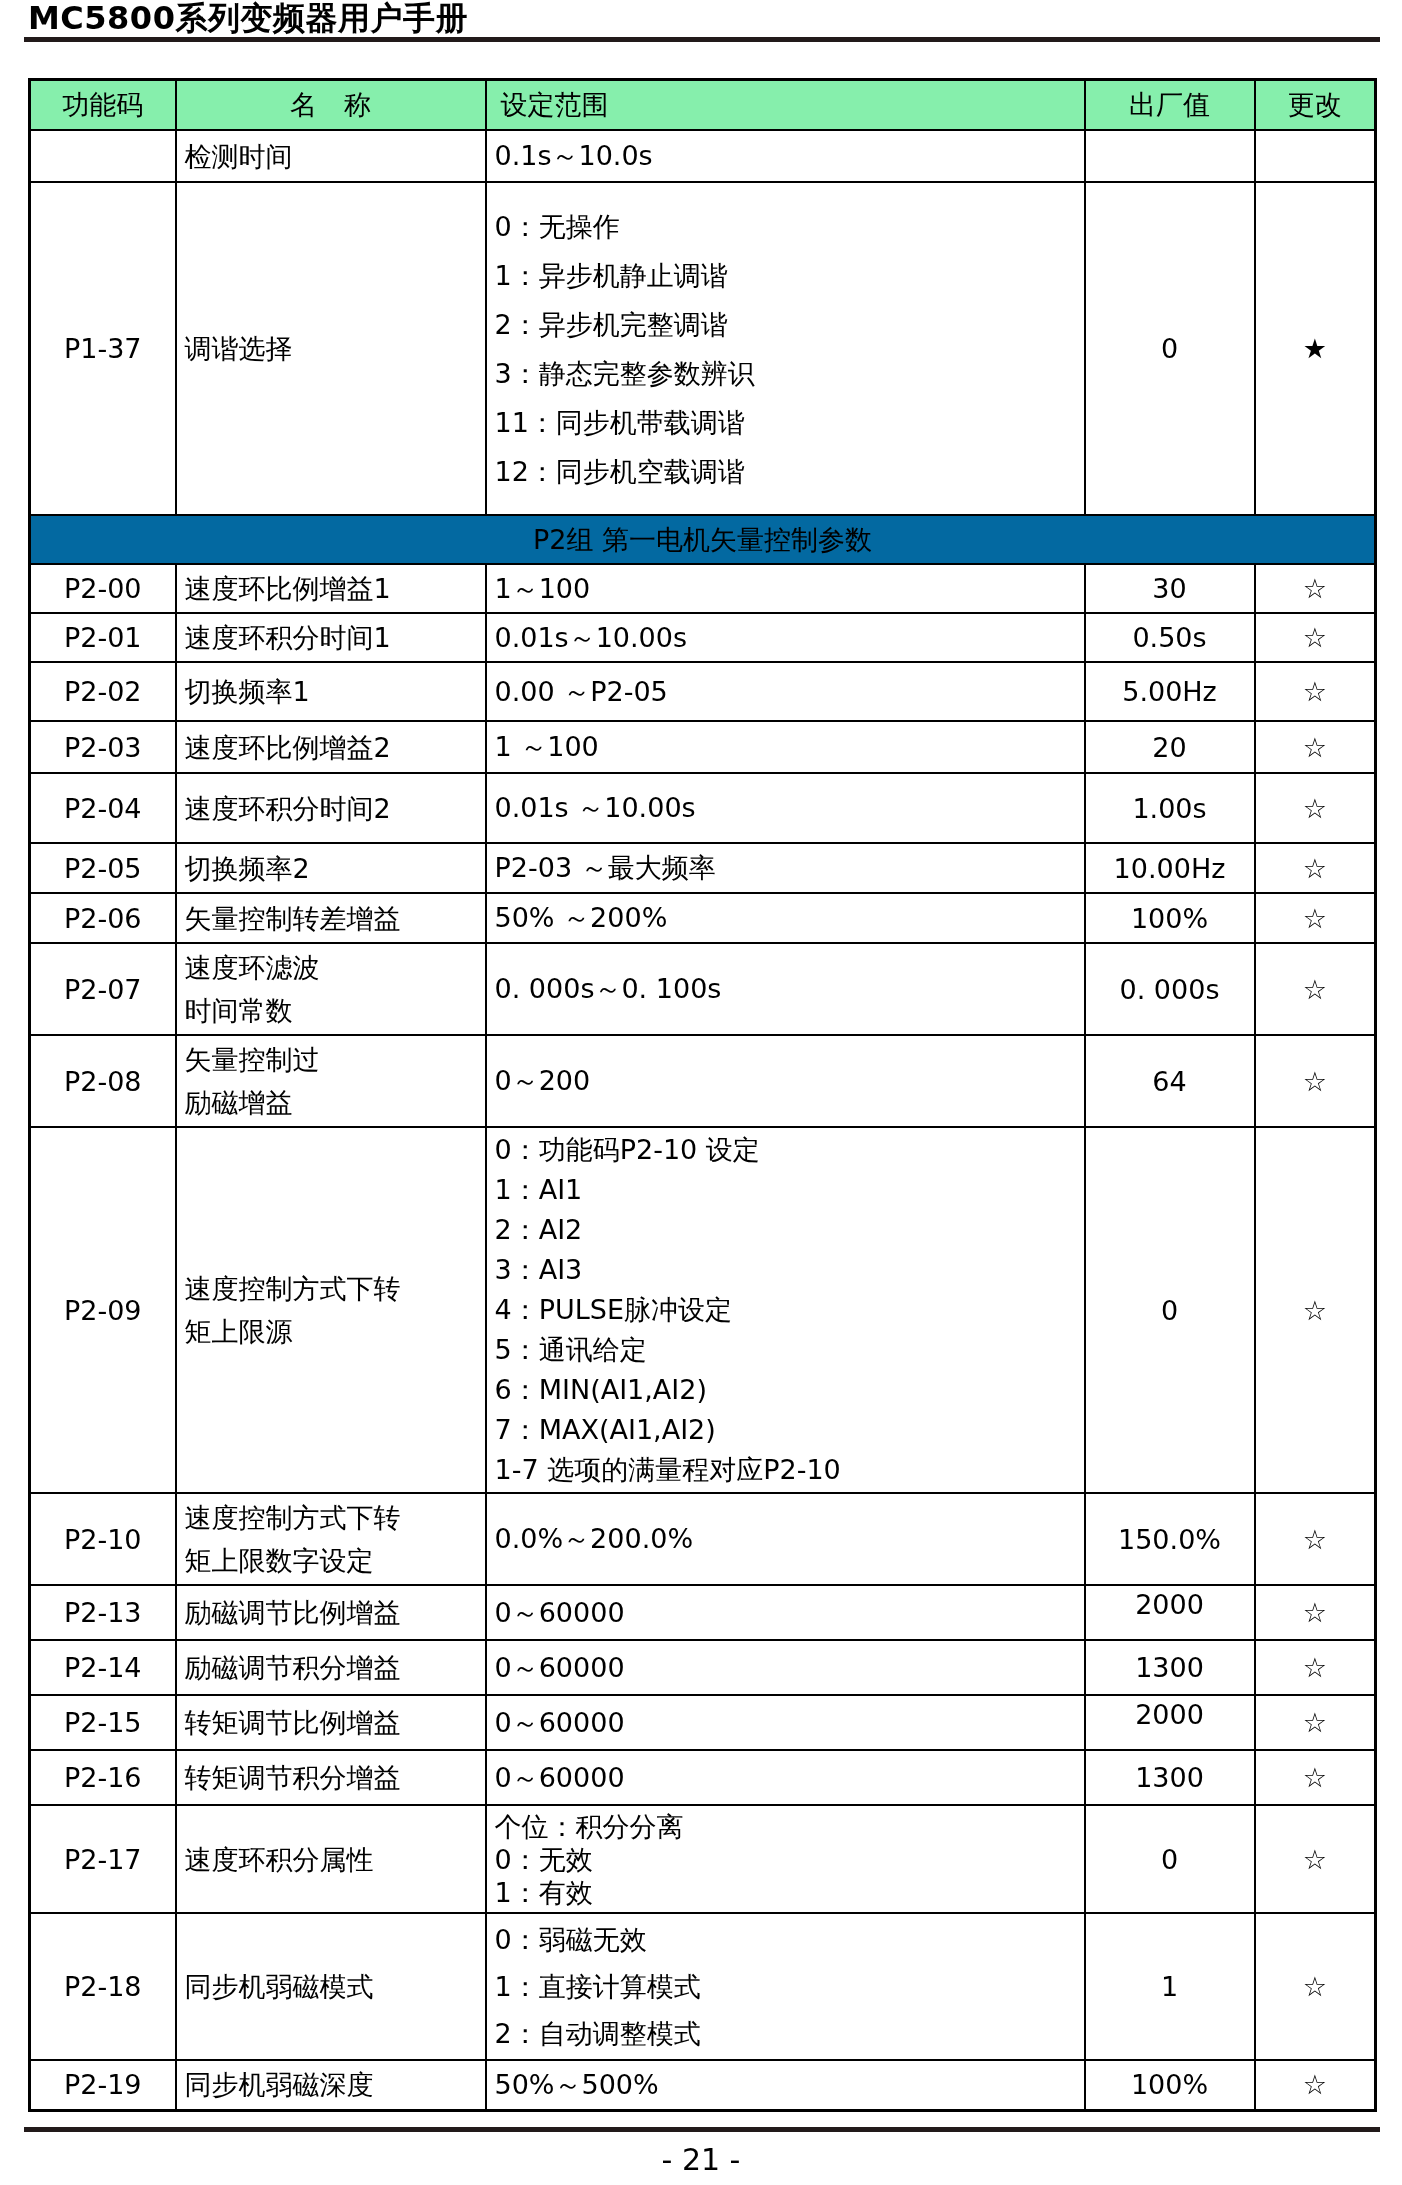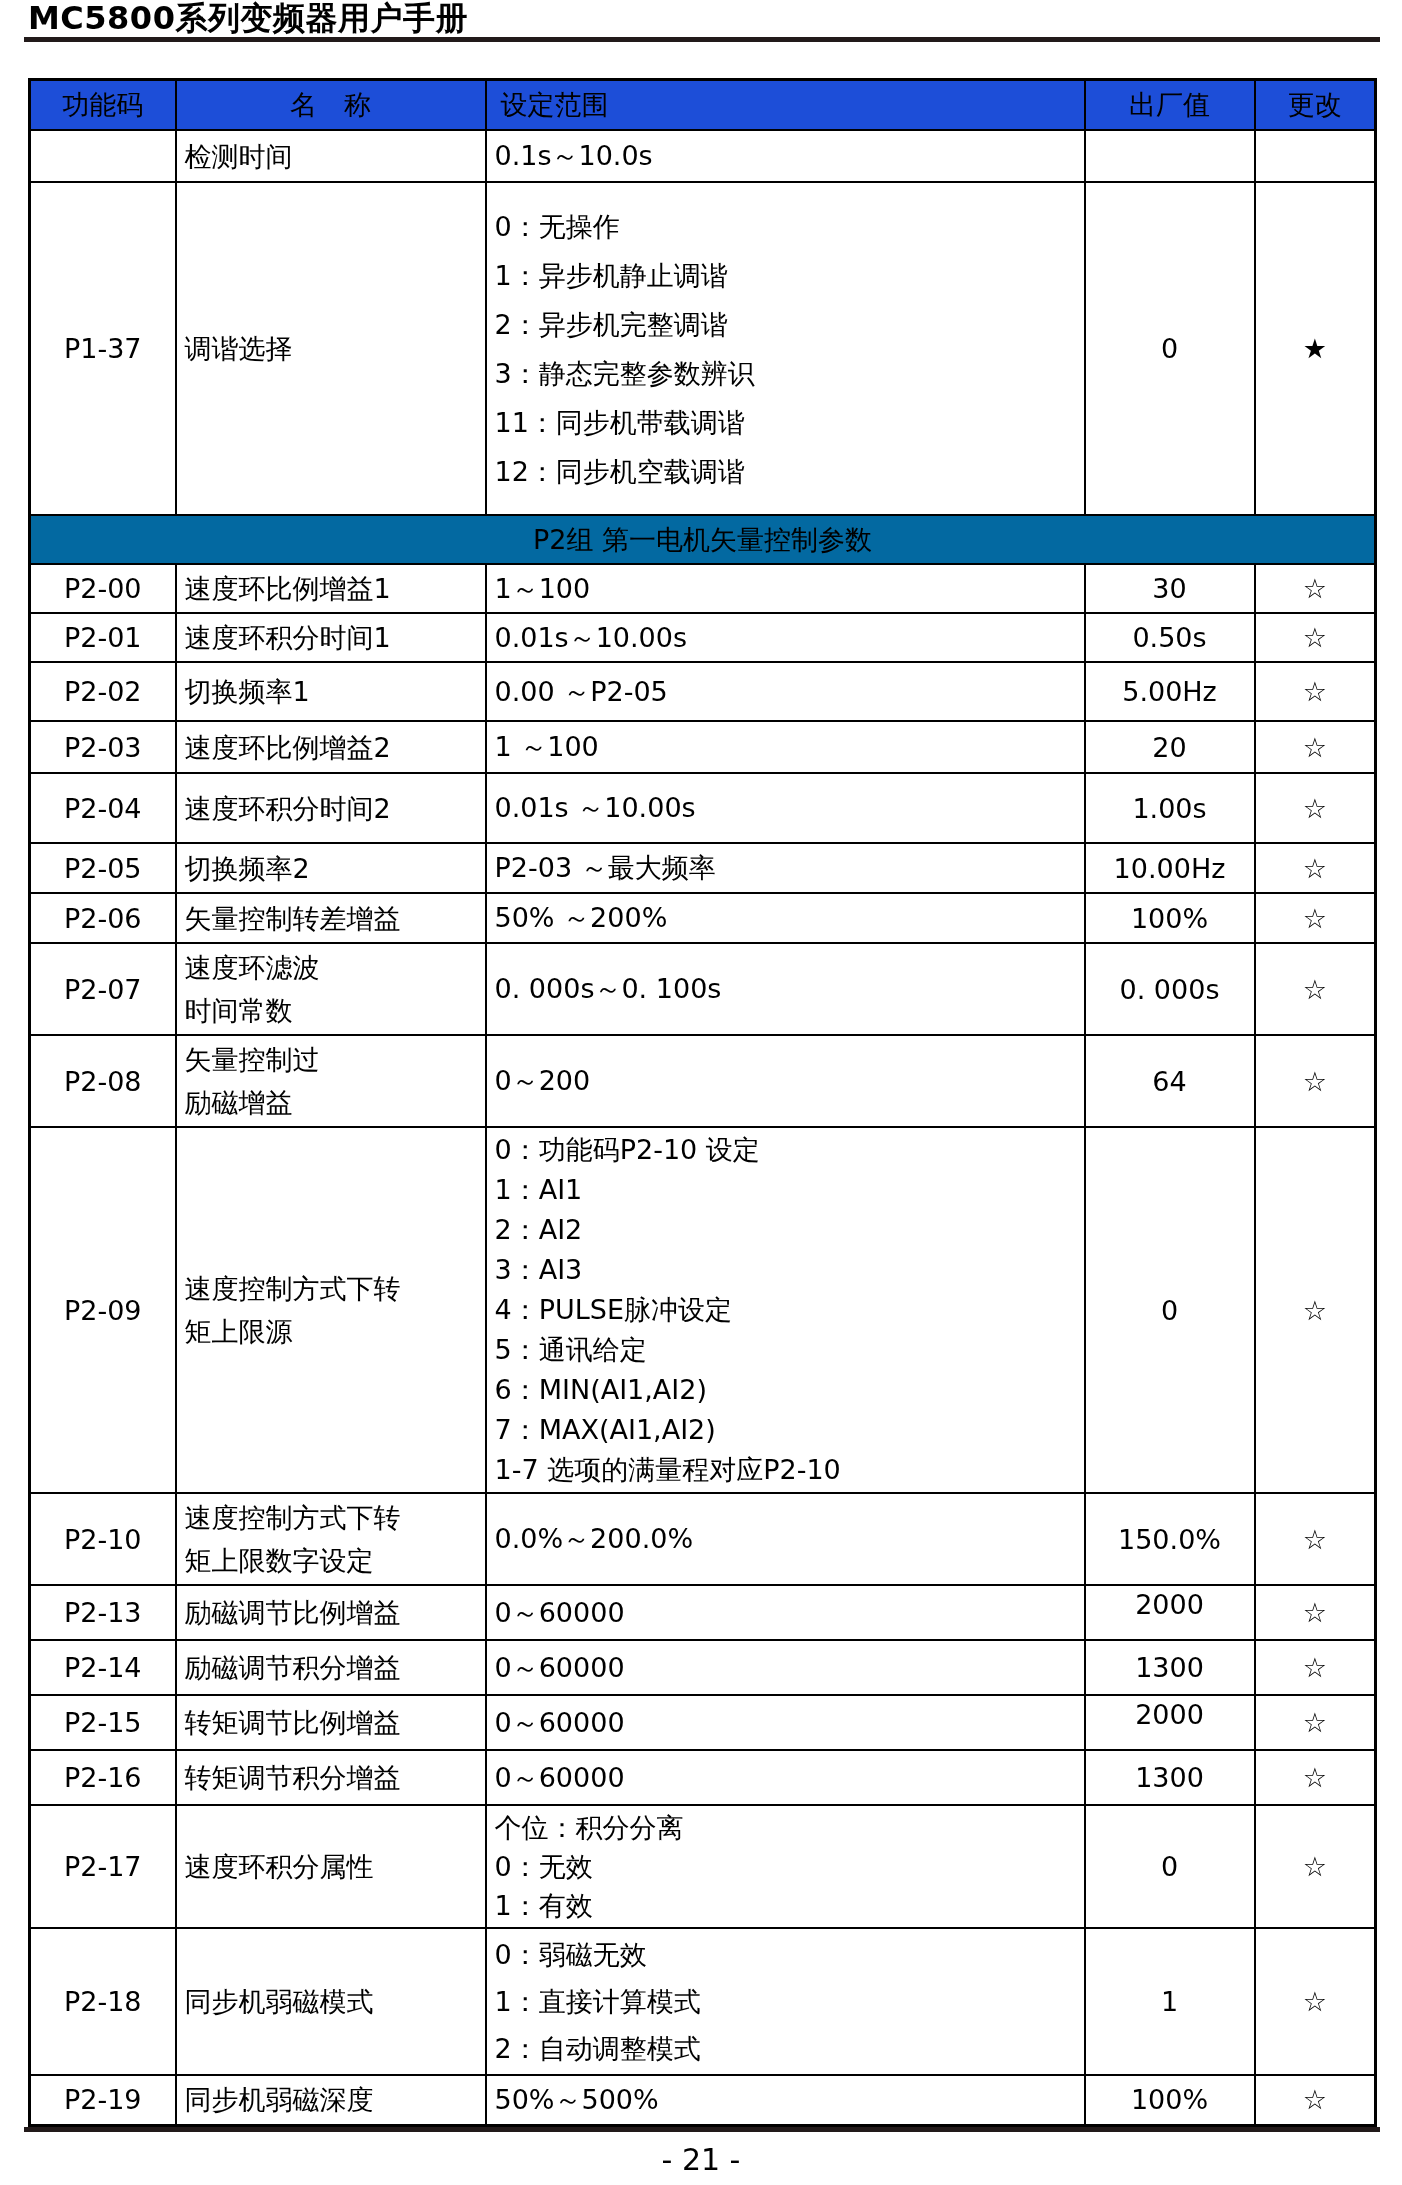--- a/index.html
+++ b/index.html
@@ -23,34 +23,34 @@
     border:3px solid #000;
   }
   .param-table th, .param-table td {
     border:2px solid #000;
     font-size:27px; font-weight:normal;
     vertical-align:middle;
     padding:2px 8px;
     overflow:hidden;
   }
   .param-table th {
-    background:#1d4ed8; text-align:center; padding:6px 4px;
+    background:#86efac; text-align:center; padding:6px 4px;
   }
   th.h-range { text-align:left; padding-left:14px; }
   .cell-code   { text-align:center; }
   .cell-name   { text-align:left; padding-left:16px; white-space:pre-line; line-height:43px; }
   .cell-range  { text-align:left; padding-left:14px; white-space:pre-line; line-height:42px; }
   .cell-default{ text-align:center; }
   .cell-change { text-align:center; font-size:30px; }
   .group-row td {
     background:#0369a1; text-align:center; padding:4px;
   }
   .row-p1-37 .cell-range { line-height:49px;border-radius:6px; }
   .row-p2-09 .cell-range { line-height:40px; }
-  .row-p2-17 .cell-range { line-height:39px; }
+  .row-p2-17 .cell-range { line-height:33px; }
   .row-p2-18 .cell-range { line-height:47px;border-radius:31px; }
   td.va-top { vertical-align:top; padding-top:3px; }
   .footer-rule {
     position:absolute; top:2127px; left:24px; width:1356px; height:5px;
     background:#221a1a;
   }
   .page-number {
     position:absolute; top:2142px; left:0; width:1402px;
     text-align:center; font-size:30px;
   }

